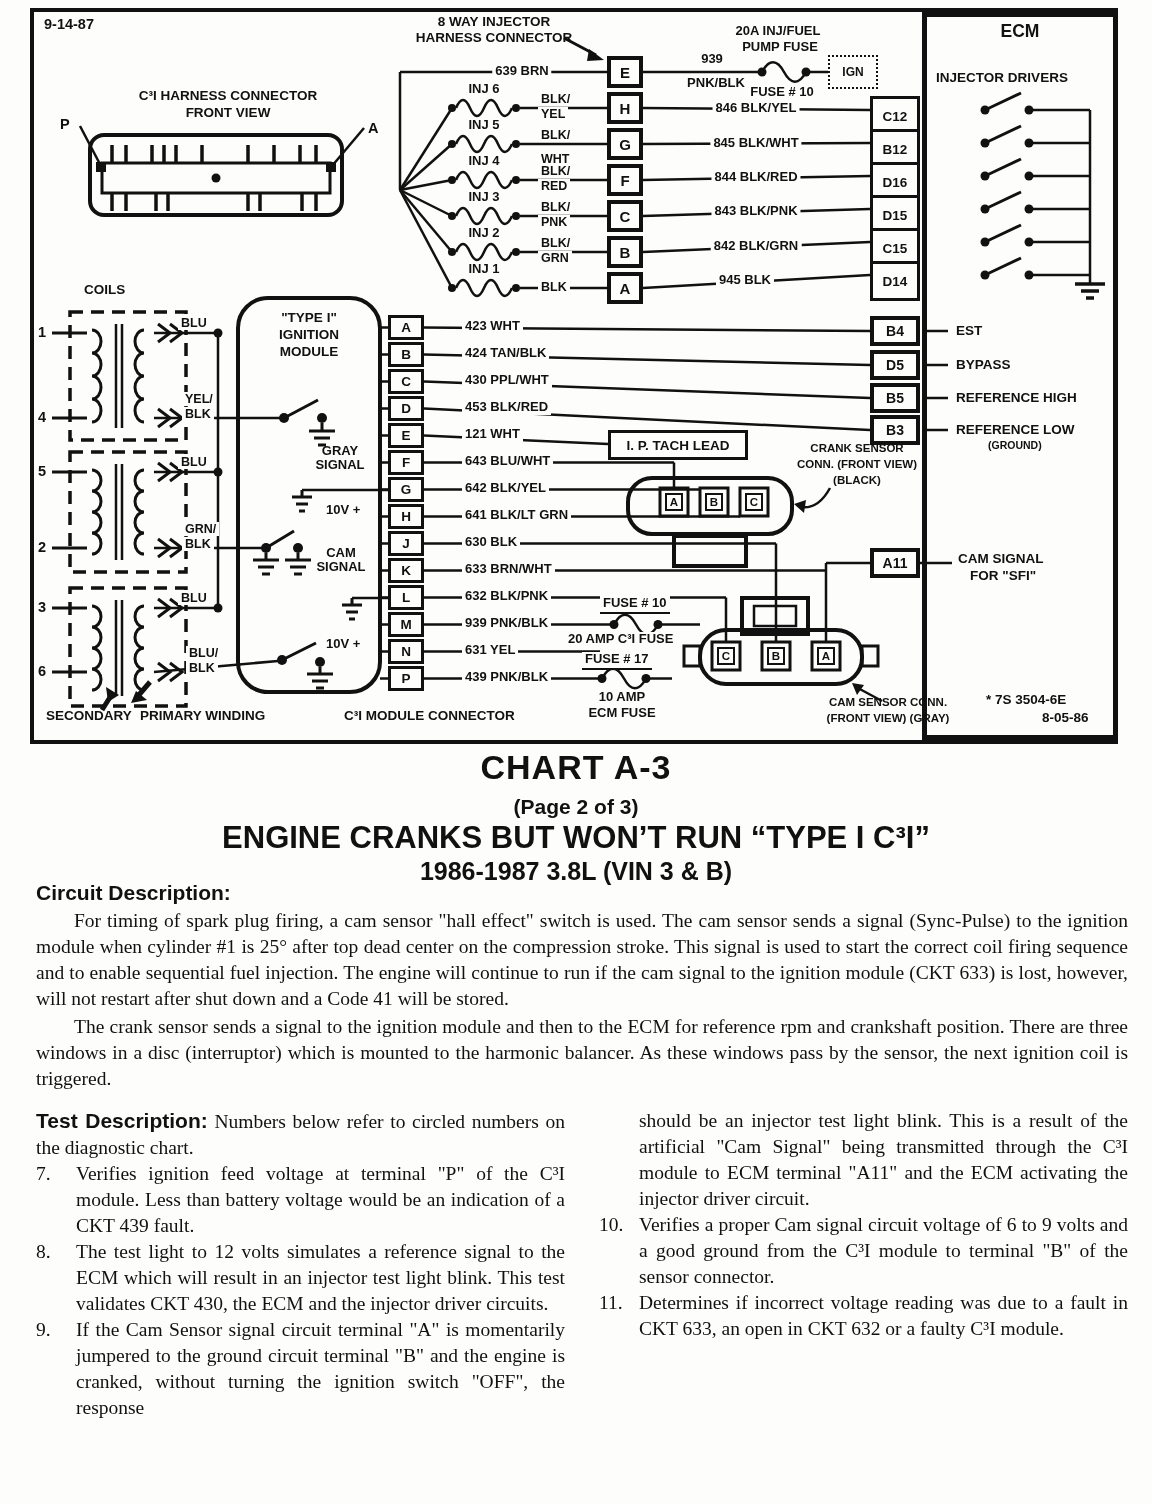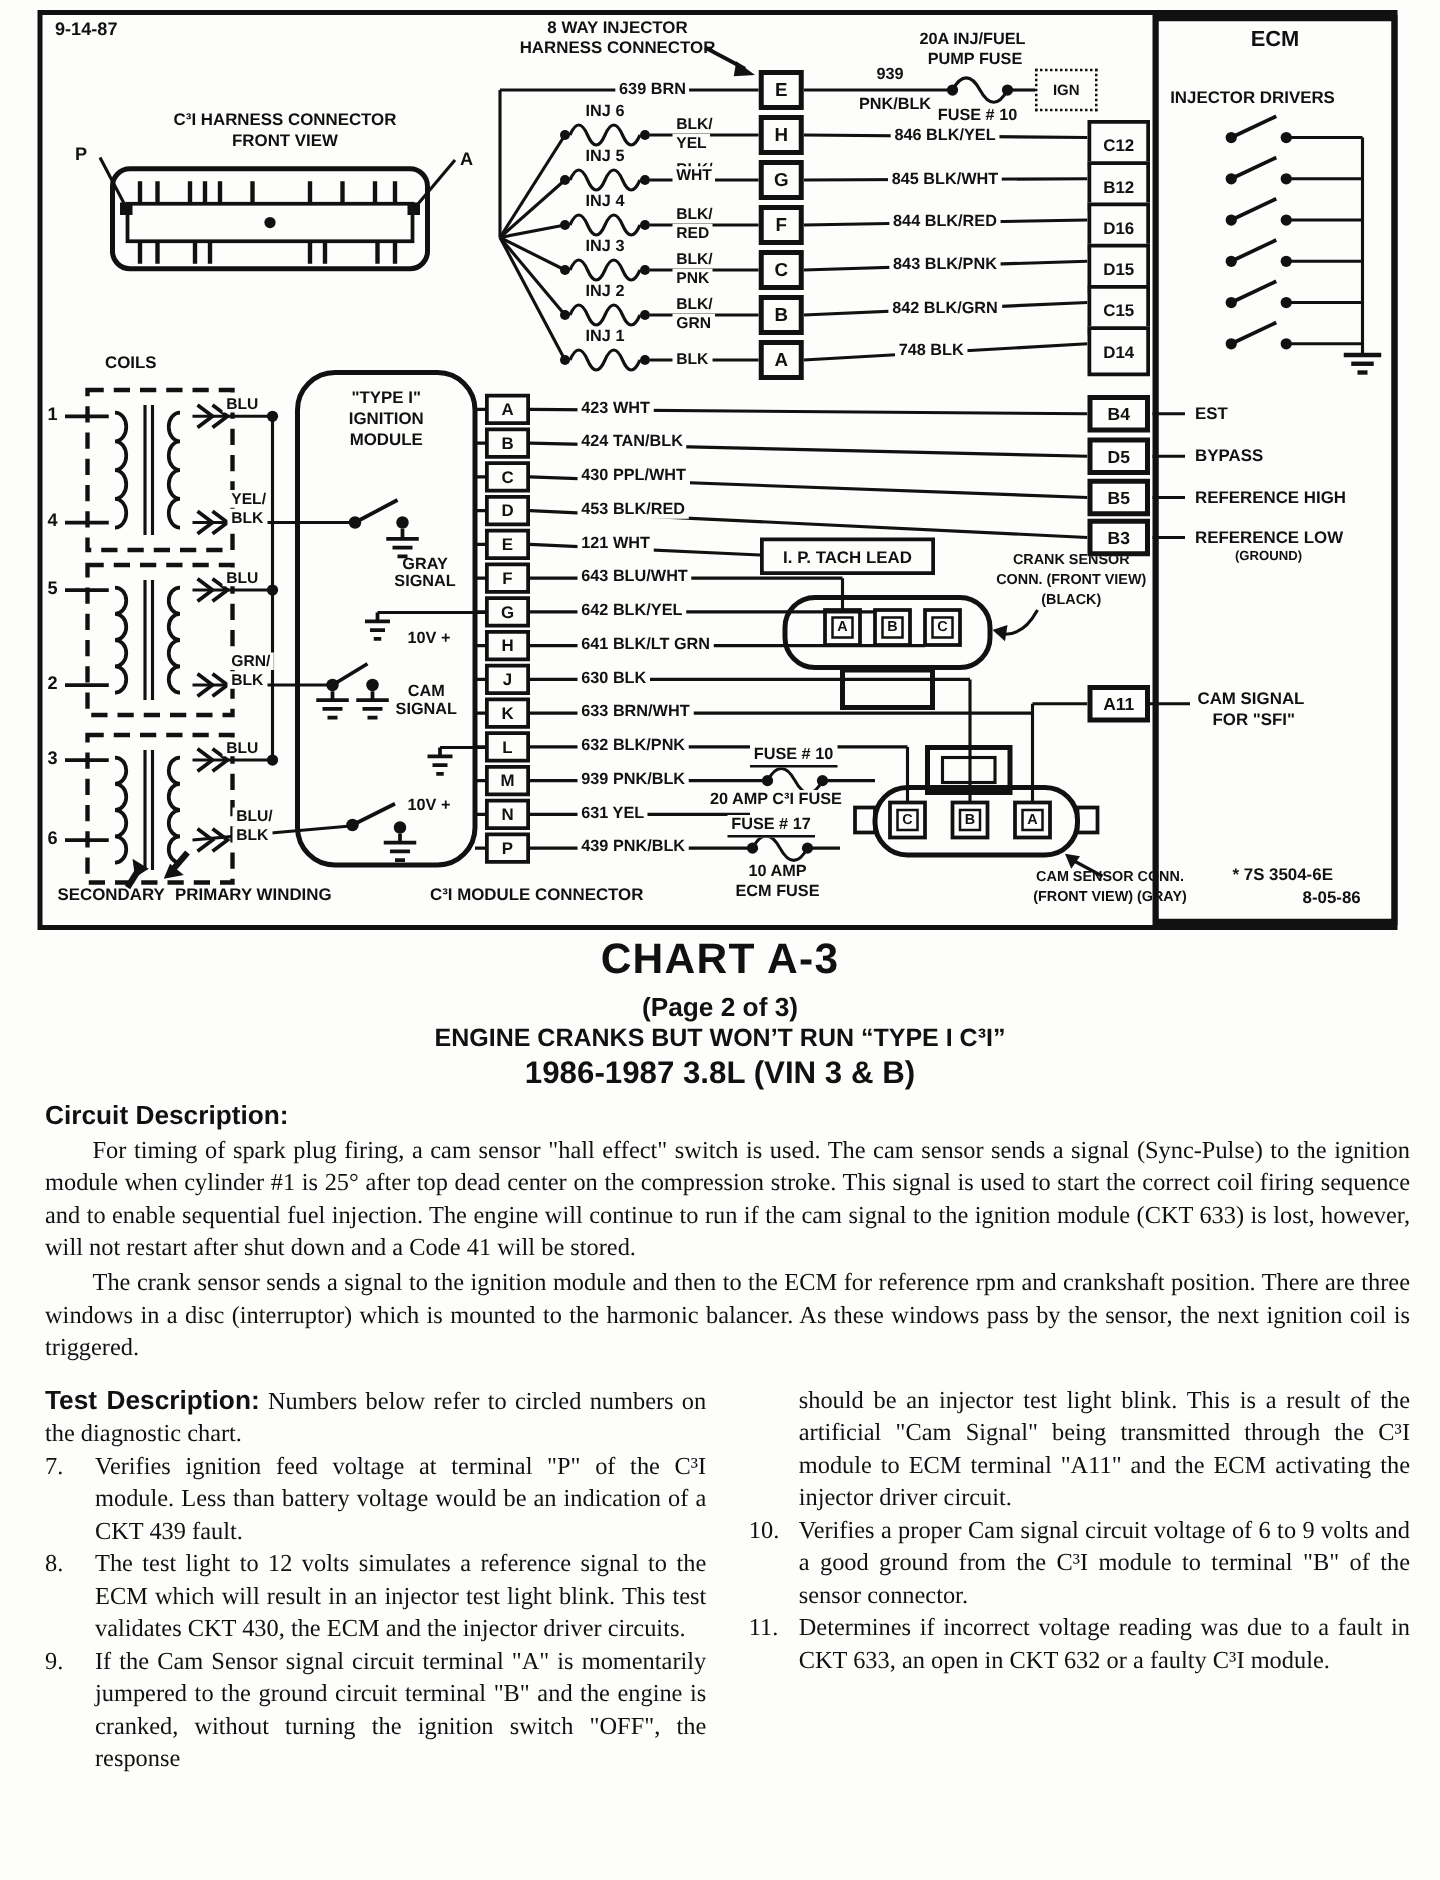--- a/index.html
+++ b/index.html
@@ -24,21 +24,21 @@
   .pine{width:50px;height:40px;border-width:3.5px;font-size:13.5px;}
   .pins{width:50px;height:30px;border-width:4px;font-size:14px;}
   .tachbox{position:absolute;left:608px;top:430px;width:140px;height:30px;border:3.5px solid #111;
        background:#fdfdfb;display:flex;align-items:center;justify-content:center;font-weight:bold;font-size:13.5px;}
   .ignbox{position:absolute;left:828px;top:55px;width:50px;height:34px;border:2px dotted #111;
        display:flex;align-items:center;justify-content:center;font-weight:bold;font-size:12px;}
   
   .titleblock{position:absolute;left:0;top:748px;width:1152px;text-align:center;}
   .chart-title{font-size:34px;font-weight:bold;letter-spacing:1px;}
   .page-line{font-size:21px;font-weight:bold;margin-top:8px;}
-  .main-title{font-size:20px;font-weight:bold;margin-top:1px;}
+  .main-title{font-size:31px;font-weight:bold;margin-top:1px;}
   .sub-title{font-size:25px;font-weight:bold;margin-top:1px;}
   .bodytext{position:absolute;left:36px;top:880px;width:1092px;font-family:"Liberation Serif",serif;
             font-size:19.5px;line-height:26px;}
   .cd-heading{font-family:"Liberation Sans",sans-serif;font-weight:bold;font-size:21px;}
   .para{text-align:justify;text-indent:38px;margin:2px 0 0 0;}
   .cols{display:flex;gap:34px;margin-top:16px;}
   .col{flex:1;text-align:justify;}
   .td-h{font-family:"Liberation Sans",sans-serif;font-weight:bold;font-size:21px;}
   .ti-item{display:flex;margin-top:0;}
   .ti-num{flex:0 0 40px;}
@@ -287,35 +287,35 @@
 
     <div class="lb s13 ctr" style="left:484px;top:82px">INJ 6</div>
     <div class="lb s13 ctr" style="left:484px;top:118px">INJ 5</div>
     <div class="lb s13 ctr" style="left:484px;top:154px">INJ 4</div>
     <div class="lb s13 ctr" style="left:484px;top:190px">INJ 3</div>
     <div class="lb s13 ctr" style="left:484px;top:226px">INJ 2</div>
     <div class="lb s13 ctr" style="left:484px;top:262px">INJ 1</div>
     <div class="lb s12 wbg" style="left:538px;top:92px">BLK/</div>
     <div class="lb s12 wbg" style="left:538px;top:107px">YEL</div>
     <div class="lb s12 wbg" style="left:538px;top:128px">BLK/</div>
-    <div class="lb s12 wbg" style="left:538px;top:133px">WHT</div>
+    <div class="lb s12 wbg" style="left:538px;top:152px">WHT</div>
     <div class="lb s12 wbg" style="left:538px;top:164px">BLK/</div>
     <div class="lb s12 wbg" style="left:538px;top:179px">RED</div>
     <div class="lb s12 wbg" style="left:538px;top:200px">BLK/</div>
     <div class="lb s12 wbg" style="left:538px;top:215px">PNK</div>
     <div class="lb s12 wbg" style="left:538px;top:236px">BLK/</div>
     <div class="lb s12 wbg" style="left:538px;top:251px">GRN</div>
     <div class="lb s12 wbg" style="left:538px;top:280px">BLK</div>
 
     <div class="lb s13 ctr wbg" style="left:756px;top:101px">846 BLK/YEL</div>
     <div class="lb s13 ctr wbg" style="left:756px;top:136px">845 BLK/WHT</div>
     <div class="lb s13 ctr wbg" style="left:756px;top:170px">844 BLK/RED</div>
     <div class="lb s13 ctr wbg" style="left:756px;top:204px">843 BLK/PNK</div>
     <div class="lb s13 ctr wbg" style="left:756px;top:239px">842 BLK/GRN</div>
-    <div class="lb s13 ctr wbg" style="left:745px;top:273px">748 BLK</div>
+    <div class="lb s13 ctr wbg" style="left:745px;top:273px">945 BLK</div>
 
     <div class="ecmbox"></div>
     <div class="lb s17 ctr" style="left:1020px;top:22px">ECM</div>
     <div class="lb s135 ctr" style="left:1002px;top:70px">INJECTOR DRIVERS</div>
     <div class="pin pine" style="left:870px;top:96px">C12</div>
     <div class="pin pine" style="left:870px;top:129px">B12</div>
     <div class="pin pine" style="left:870px;top:162px">D16</div>
     <div class="pin pine" style="left:870px;top:195px">D15</div>
     <div class="pin pine" style="left:870px;top:228px">C15</div>
     <div class="pin pine" style="left:870px;top:261px">D14</div>

